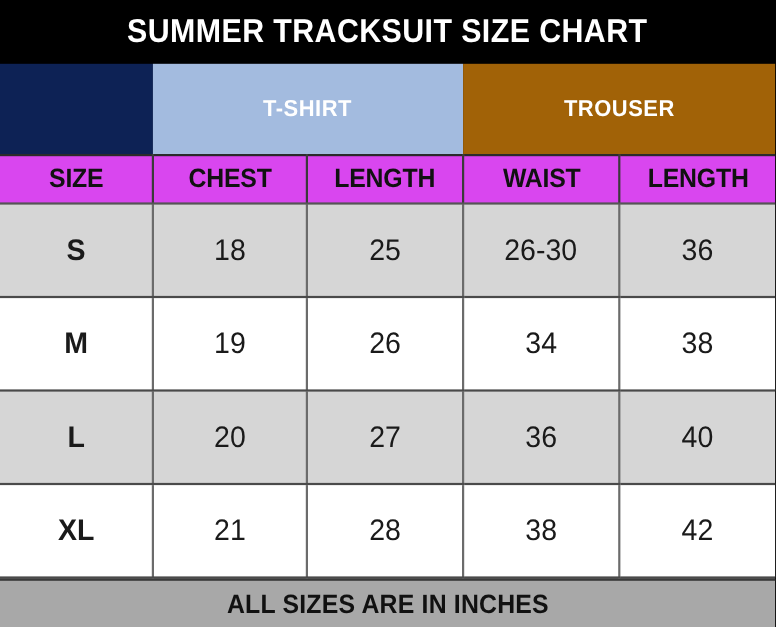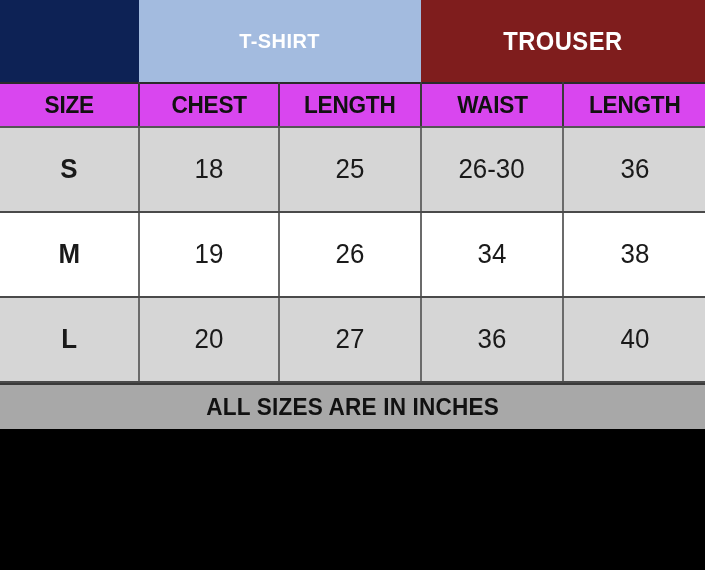--- a/index.html
+++ b/index.html
@@ -73,23 +73,23 @@
   .grp-tshirt {
     background: #a3bbdf;
     color: #ffffff;
     font-size: 21px;
     font-weight: bold;
     letter-spacing: 0.5px;
     border-left: none !important;
     border-right: none !important;
   }
   .grp-trouser {
-    background: #7f1d1d;
+    background: #a16207;
     color: #ffffff;
-    font-size: 25px;
+    font-size: 21px;
     font-weight: bold;
     letter-spacing: 0.5px;
     border-left: none !important;
     border-right: none !important;
   }
   .grp-label {
     transform: scaleX(0.95);
     display: inline-block;
   }
 
@@ -151,20 +151,23 @@
     letter-spacing: 0.2px;
     transform: scaleX(0.94);
     display: inline-block;
   }
 </style>
 </head>
 <body>
 
 <div id="chart-root">
 
+  <div class="title-band">
+    <div class="title-text">SUMMER TRACKSUIT SIZE CHART</div>
+  </div>
 
   <table class="size-table">
     <colgroup>
       <col class="col-size">
       <col class="col-chest">
       <col class="col-tlen">
       <col class="col-waist">
       <col class="col-trlen">
     </colgroup>
     <tbody>
@@ -246,20 +249,37 @@
           <span class="val">27</span>
         </td>
         <td>
           <span class="val">36</span>
         </td>
         <td>
           <span class="val">40</span>
         </td>
       </tr>
 
+      <tr class="data-row row-plain">
+        <td class="size-cell">
+          <span class="val">XL</span>
+        </td>
+        <td>
+          <span class="val">21</span>
+        </td>
+        <td>
+          <span class="val">28</span>
+        </td>
+        <td>
+          <span class="val">38</span>
+        </td>
+        <td>
+          <span class="val">42</span>
+        </td>
+      </tr>
 
     </tbody>
   </table>
 
   <div class="footer-band">
     <span class="footer-text">ALL SIZES ARE IN INCHES</span>
   </div>
 
 </div>
 

